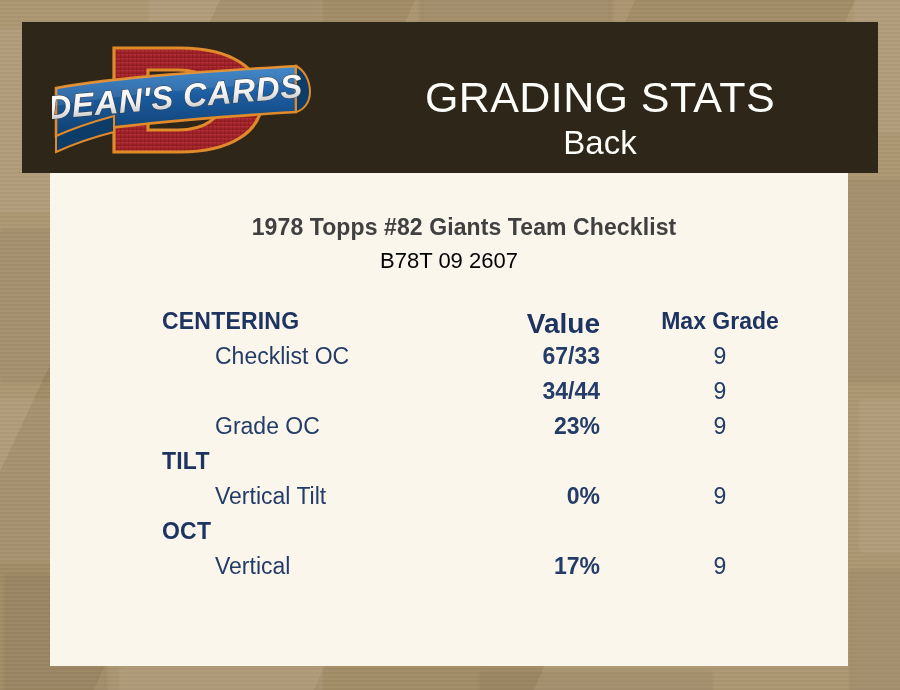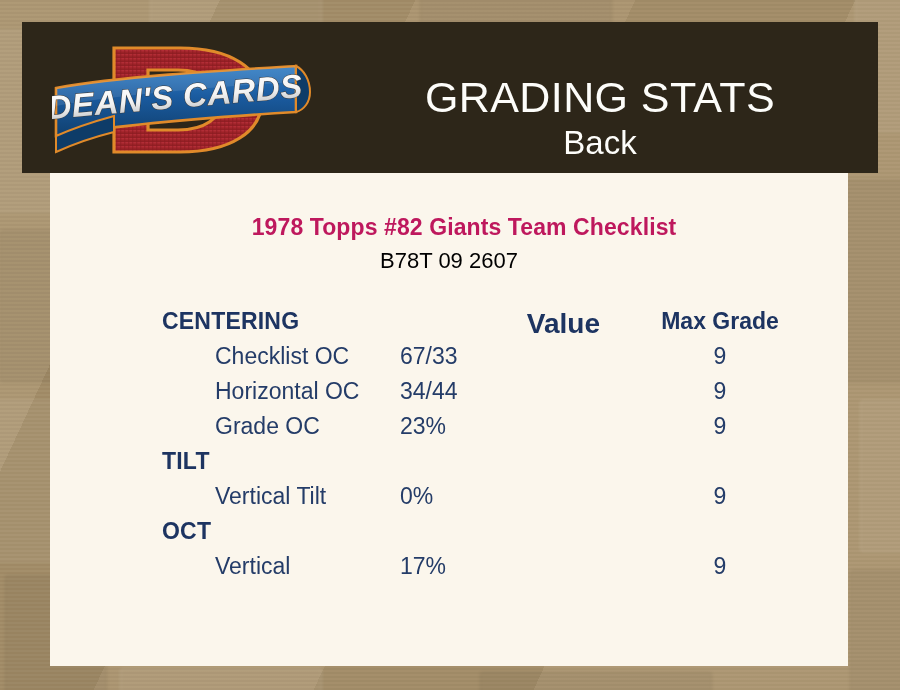--- a/index.html
+++ b/index.html
@@ -31,37 +31,37 @@
   
   #logo{position:absolute;left:30px;top:8px;width:270px;height:140px;}
   #logo svg{display:block;}
 
   
   #panel{position:absolute;left:50px;top:173px;width:798px;height:493px;
     background:#fbf6ec;}
 
   
   #card-title{position:absolute;left:0;top:41px;width:828px;text-align:center;
-    color:#be185d;font-size:23px;font-weight:bold;letter-spacing:.1px;}
+    color:#404040;font-size:23px;font-weight:bold;letter-spacing:.1px;}
   #card-serial{position:absolute;left:0;top:75px;width:798px;text-align:center;
     color:#000000;font-size:22px;font-weight:400;}
 
   
   #stats{position:absolute;left:10px;top:135px;width:880px;}
   .trow{position:relative;height:35px;}
   .sec-label{position:absolute;left:102px;top:0;color:#1d3461;
     font-size:23px;font-weight:bold;letter-spacing:.2px;white-space:nowrap;}
   .row-label{position:absolute;left:155px;top:0;color:#243c68;
     font-size:23px;font-weight:400;white-space:nowrap;}
   .col-head-value{position:absolute;left:340px;top:0;width:200px;text-align:right;
     color:#1d3461;font-size:28px;font-weight:bold;}
   .col-head-grade{position:absolute;left:560px;top:0;width:200px;text-align:center;
     color:#1d3461;font-size:23px;font-weight:bold;}
-  .cell-value{position:absolute;left:340px;top:0;width:200px;text-align:left;
-    color:#243c68;font-size:23px;font-weight:400;}
+  .cell-value{position:absolute;left:340px;top:0;width:200px;text-align:right;
+    color:#243c68;font-size:23px;font-weight:700;}
   .cell-grade{position:absolute;left:560px;top:0;width:200px;text-align:center;
     color:#243c68;font-size:23px;font-weight:400;}
 </style>
 </head>
 <body>
 
 <div id="backdrop">
   <div class="tex"></div>
   <div class="blk" style="left:-20px;top:30px;width:120px;height:180px;"></div>
   <div class="blk dk" style="left:0px;top:230px;width:95px;height:150px;"></div>
@@ -143,21 +143,20 @@
       <span class="col-head-value">Value</span>
       <span class="col-head-grade">Max Grade</span>
     </div>
 
     <div class="trow">
       <span class="row-label">Checklist OC</span>
       <span class="cell-value">67/33</span>
       <span class="cell-grade">9</span>
     </div>
     <div class="trow">
-      <span class="row-label">Horizontal OC</span>
       <span class="cell-value">34/44</span>
       <span class="cell-grade">9</span>
     </div>
     <div class="trow">
       <span class="row-label">Grade OC</span>
       <span class="cell-value">23%</span>
       <span class="cell-grade">9</span>
     </div>
 
     <div class="trow">

